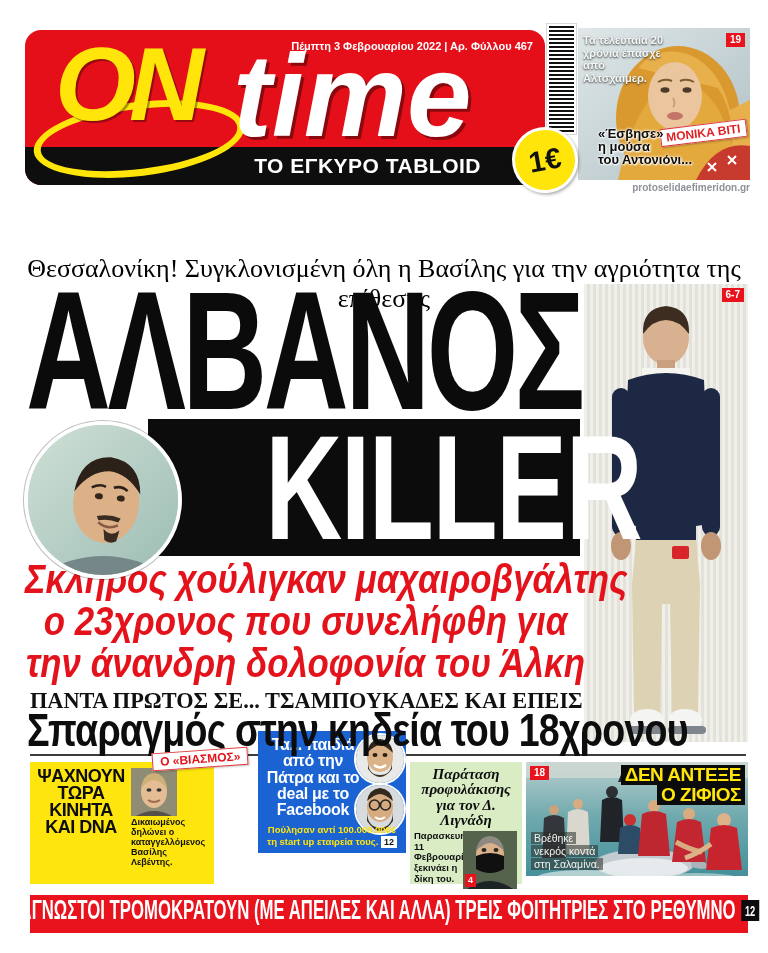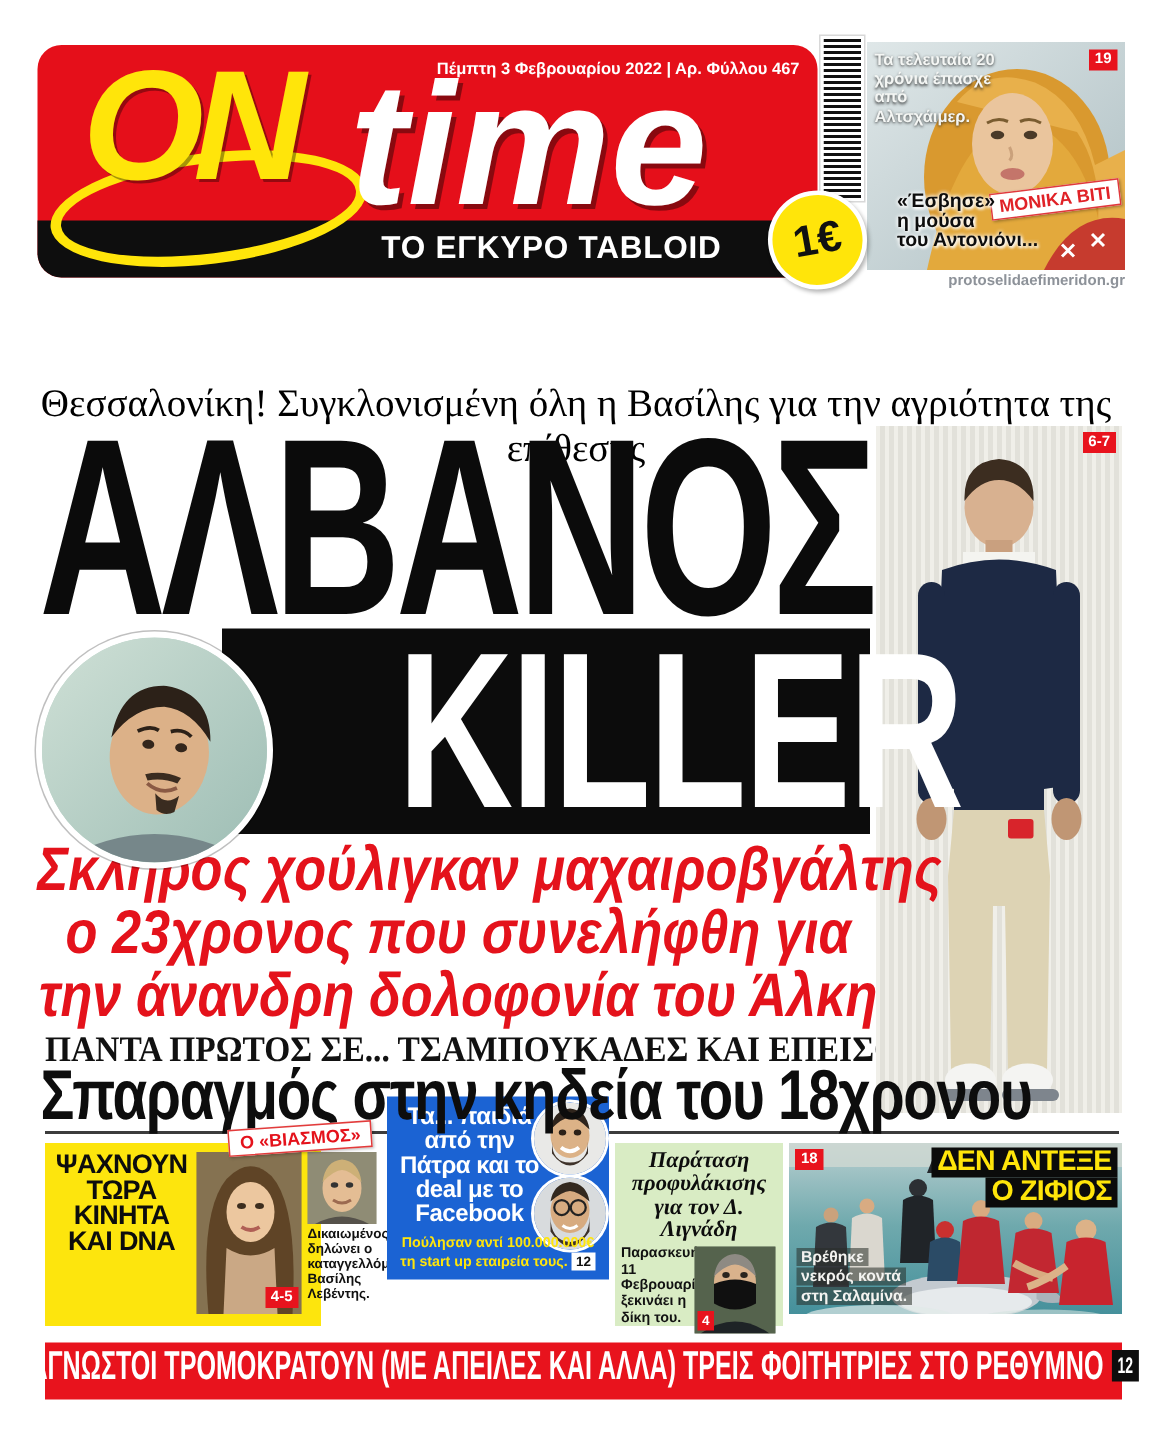--- a/index.html
+++ b/index.html
@@ -99,21 +99,21 @@
   .l-row{display:flex;margin-top:3px;gap:3px;}
   .l-body{width:46px;font-size:9.5px;font-weight:700;line-height:1.12;color:#111;}
   .l-photo{position:relative;width:54px;height:58px;flex:none;overflow:hidden;background:#5d6b55;}
   .l-page{position:absolute;left:2px;bottom:2px;}
 
   .story-whale{position:absolute;left:526px;top:762px;width:222px;height:114px;overflow:hidden;background:#d946ef;}
   .story-whale svg{position:absolute;inset:0;}
   .w-page{position:absolute;left:4px;top:4px;z-index:2;}
   .w-head{position:absolute;right:3px;top:3px;text-align:right;z-index:2;line-height:1.05;}
   .w-chip{display:inline-block;background:#0b0b0b;color:#ffe50a;font-weight:900;font-size:19px;padding:0 4px;letter-spacing:-.5px;}
-  .w-cap{position:absolute;left:5px;bottom:5px;z-index:2;font-size:10.5px;font-weight:700;color:#f3f3f0;line-height:1.25;}
+  .w-cap{position:absolute;left:5px;bottom:5px;z-index:2;font-size:10.5px;font-weight:400;color:#f3f3f0;line-height:1.25;}
   .w-cap span{background:rgba(40,45,40,.55);padding:0 3px;}
 
   
   .bottom-banner{position:absolute;left:30px;top:895px;width:718px;height:38px;background:#e8131d;display:flex;
                  align-items:flex-start;justify-content:center;}
   .bb-inner{display:flex;align-items:center;gap:9px;transform:scaleX(.62);white-space:nowrap;}
   .bb-text{color:#fff;font-size:27px;font-weight:900;}
 </style>
 </head>
 <body>
@@ -224,32 +224,20 @@
     <div>την άνανδρη δολοφονία του Άλκη</div>
   </div>
 
   <div class="strap">ΠΑΝΤΑ ΠΡΩΤΟΣ ΣΕ... ΤΣΑΜΠΟΥΚΑΔΕΣ ΚΑΙ ΕΠΕΙΣΟΔΙΑ</div>
   <div class="funeral">Σπαραγμός στην κηδεία του 18χρονου</div>
   <div class="divider"></div>
 
   <div class="story-georgia">
     <div class="g-left">
       <div class="g-head">ΨΑΧΝΟΥΝ ΤΩΡΑ ΚΙΝΗΤΑ ΚΑΙ DNA</div>
-    </div>
-    <div class="g-photo">
-      <svg viewBox="0 0 70 108" preserveAspectRatio="none">
-        <rect width="70" height="108" fill="#857251"></rect>
-        <path d="M8,108 Q2,40 20,18 Q35,2 50,16 Q68,36 64,108 Z" fill="#5f4426"></path>
-        <ellipse cx="36" cy="40" rx="16" ry="20" fill="#ecc79f"></ellipse>
-        <ellipse cx="30" cy="36" rx="3" ry="2" fill="#3c2d1e"></ellipse>
-        <ellipse cx="42" cy="36" rx="3" ry="2" fill="#3c2d1e"></ellipse>
-        <path d="M30,50 q6,4 12,0" stroke="#b05f55" stroke-width="2.5" fill="none"></path>
-        <path d="M20,64 Q36,74 52,64 L54,108 L18,108 Z" fill="#caa885"></path>
-      </svg>
-      <span class="pagebox pb-sm g-page">4-5</span>
     </div>
     <div class="g-right">
       <div class="g-man">
         <svg viewBox="0 0 46 48" preserveAspectRatio="none">
           <rect width="46" height="48" fill="#8f8c75"></rect>
           <ellipse cx="23" cy="24" rx="13" ry="16" fill="#e4bd94"></ellipse>
           <path d="M10,20 Q12,6 23,5 Q34,6 36,20 Q28,12 23,12 Q18,12 10,20 Z" fill="#cdb077"></path>
           <ellipse cx="18" cy="22" rx="2.5" ry="1.8" fill="#333"></ellipse>
           <ellipse cx="28" cy="22" rx="2.5" ry="1.8" fill="#333"></ellipse>
           <path d="M17,32 q6,4 12,0" stroke="#9c6a50" stroke-width="2" fill="none"></path>

